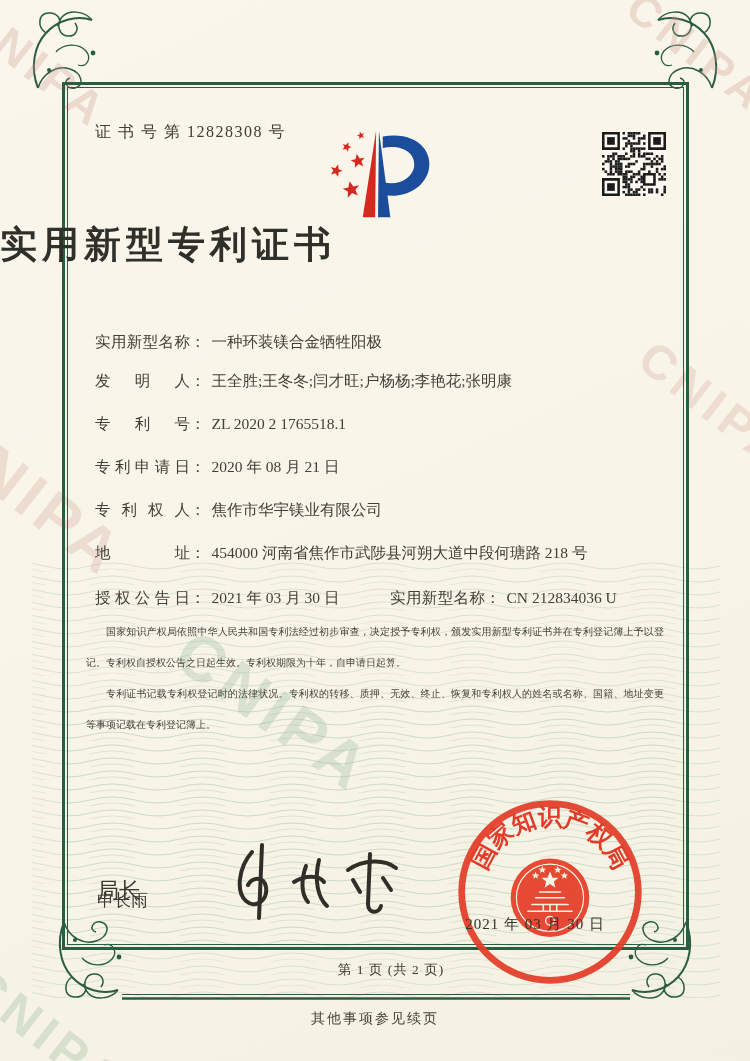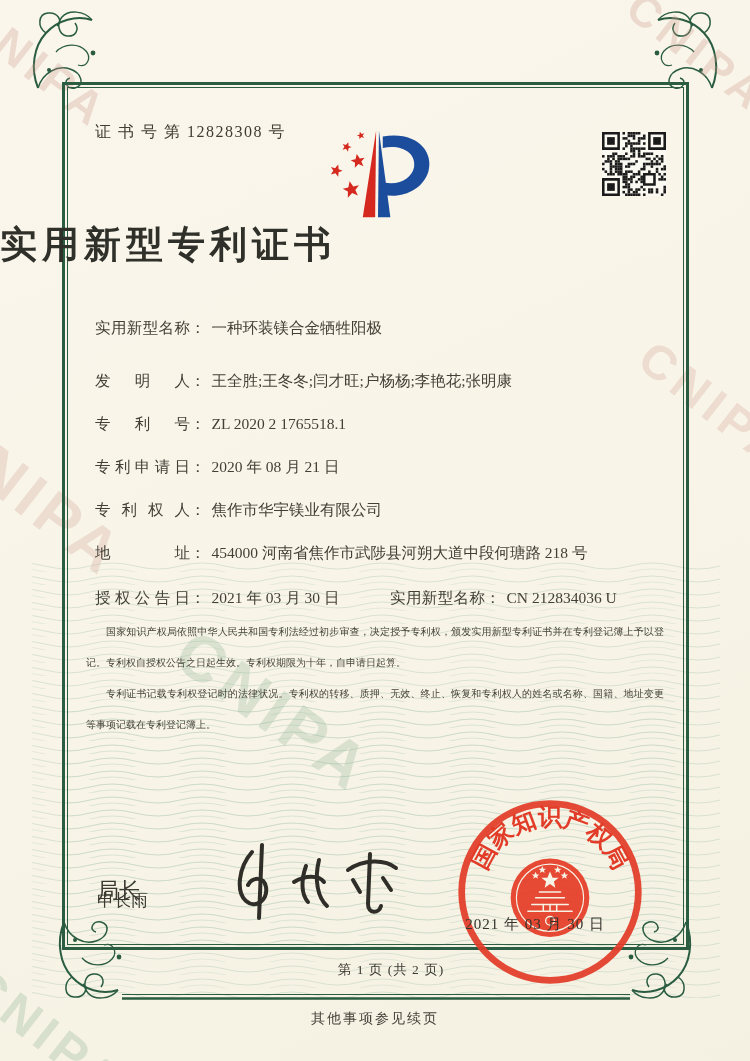--- a/index.html
+++ b/index.html
@@ -330,21 +330,21 @@
         <rect x="48" y="96" width="4" height="4"></rect>
         <rect x="52" y="96" width="4" height="4"></rect>
         <rect x="56" y="96" width="4" height="4"></rect>
         <rect x="64" y="96" width="4" height="4"></rect>
         <rect x="92" y="96" width="4" height="4"></rect>
       </g>
   </svg>
 
   <div class="title">实用新型专利证书</div>
 
-  <div class="row" style="top:318px">
+  <div class="row" style="top:332px">
     <span class="flabel">实用新型名称</span><span class="colon">：</span><span class="fvalue">一种环装镁合金牺牲阳极</span>
   </div>
   <div class="row" style="top:371px">
     <span class="flabel">发明人</span><span class="colon">：</span><span class="fvalue">王全胜;王冬冬;闫才旺;户杨杨;李艳花;张明康</span>
   </div>
   <div class="row" style="top:414px">
     <span class="flabel">专利号</span><span class="colon">：</span><span class="fvalue">ZL 2020 2 1765518.1</span>
   </div>
   <div class="row" style="top:457px">
     <span class="flabel">专利申请日</span><span class="colon">：</span><span class="fvalue">2020 年 08 月 21 日</span>

